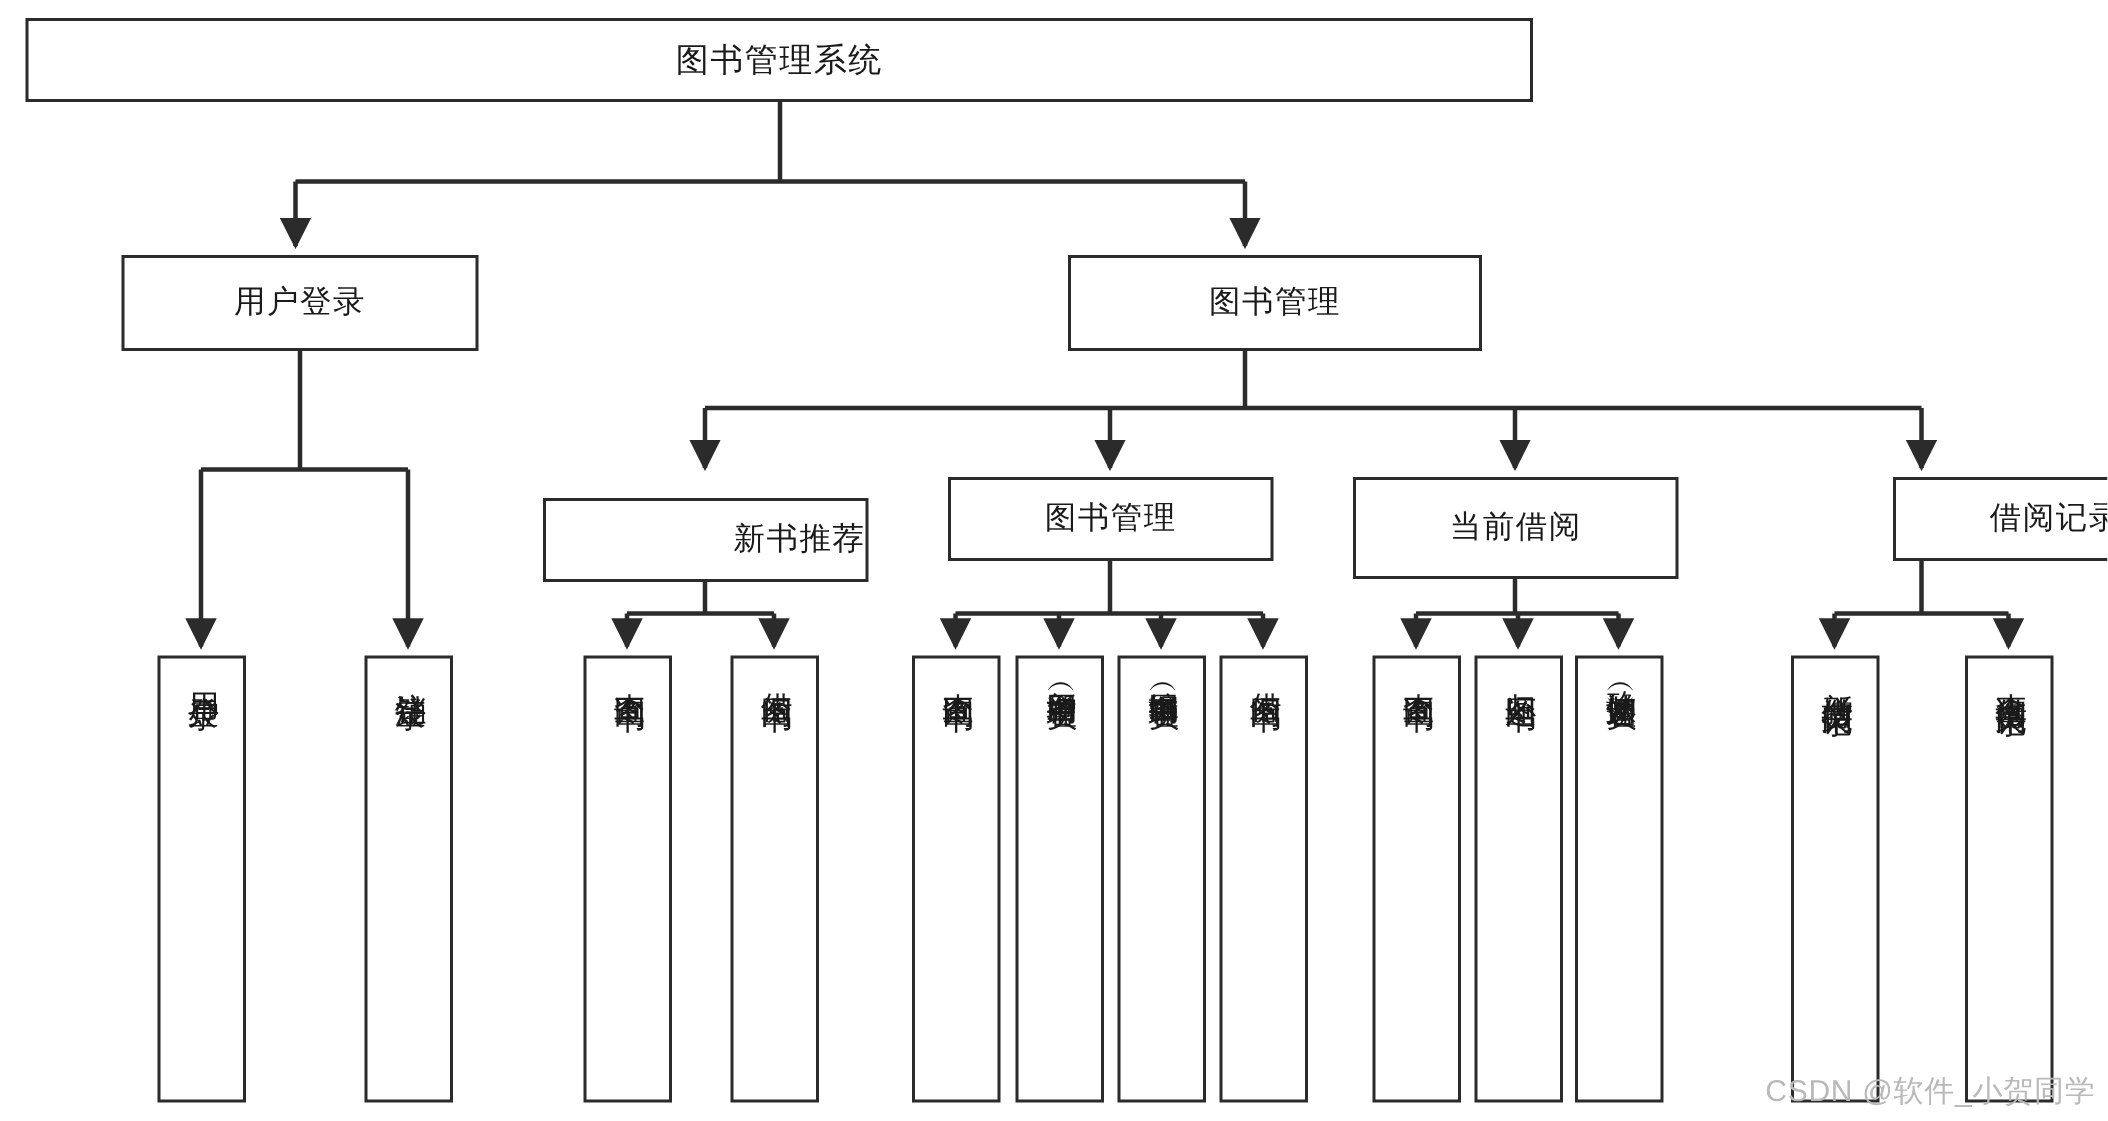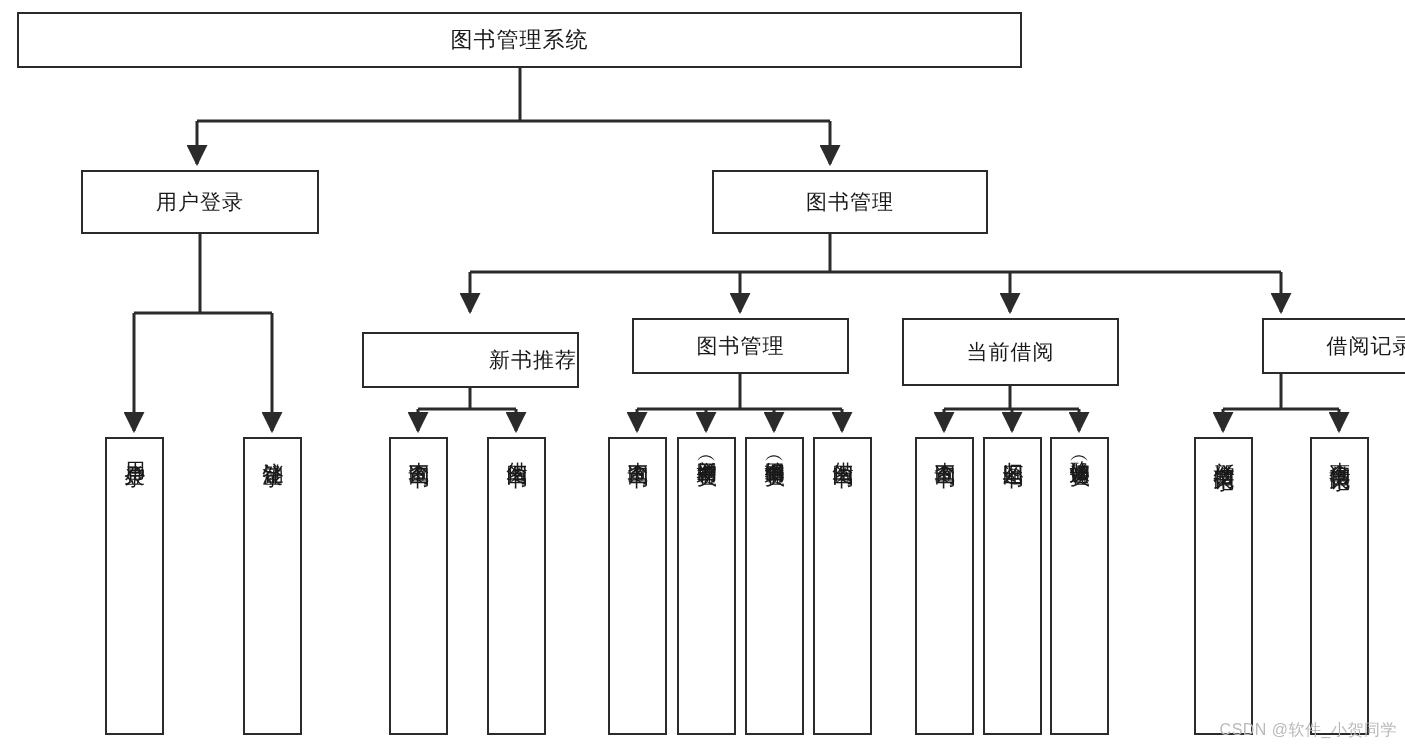--- a/index.html
+++ b/index.html
@@ -64,21 +64,21 @@
     white-space: nowrap;
   }
   .node.vert.tall .label {
     font-size: 20px;
     letter-spacing: 1px;
   }
   #watermark {
     position: absolute;
     right: 8px;
     bottom: 6px;
-    font-size: 16px;
+    font-size: 20px;
     color: #b9b9b9;
     letter-spacing: 0.5px;
     white-space: nowrap;
     user-select: none;
   }
 </style>
 </head>
 <body>
 
 <div id="canvas">

